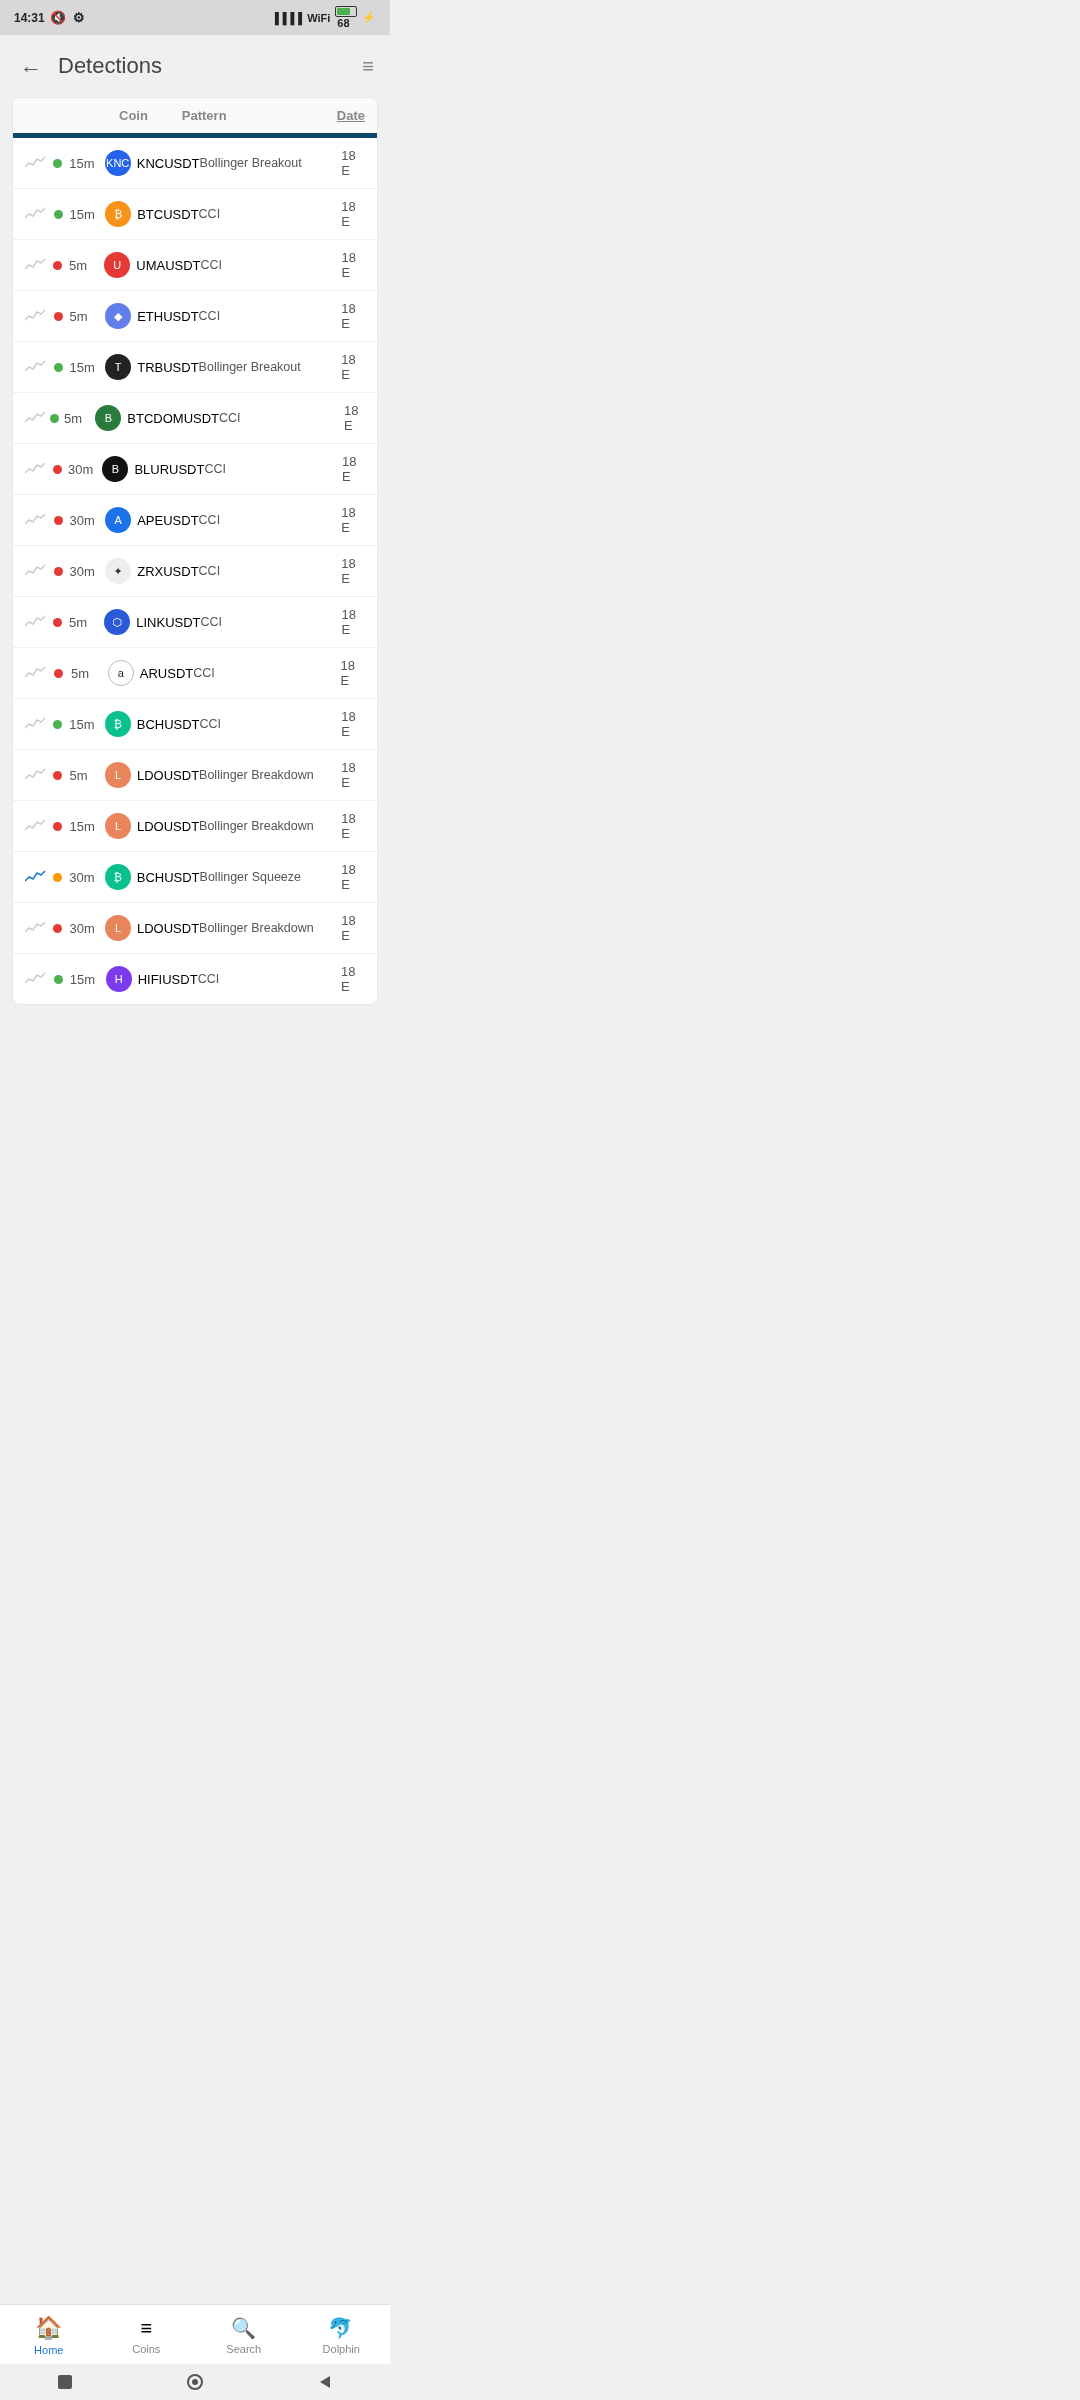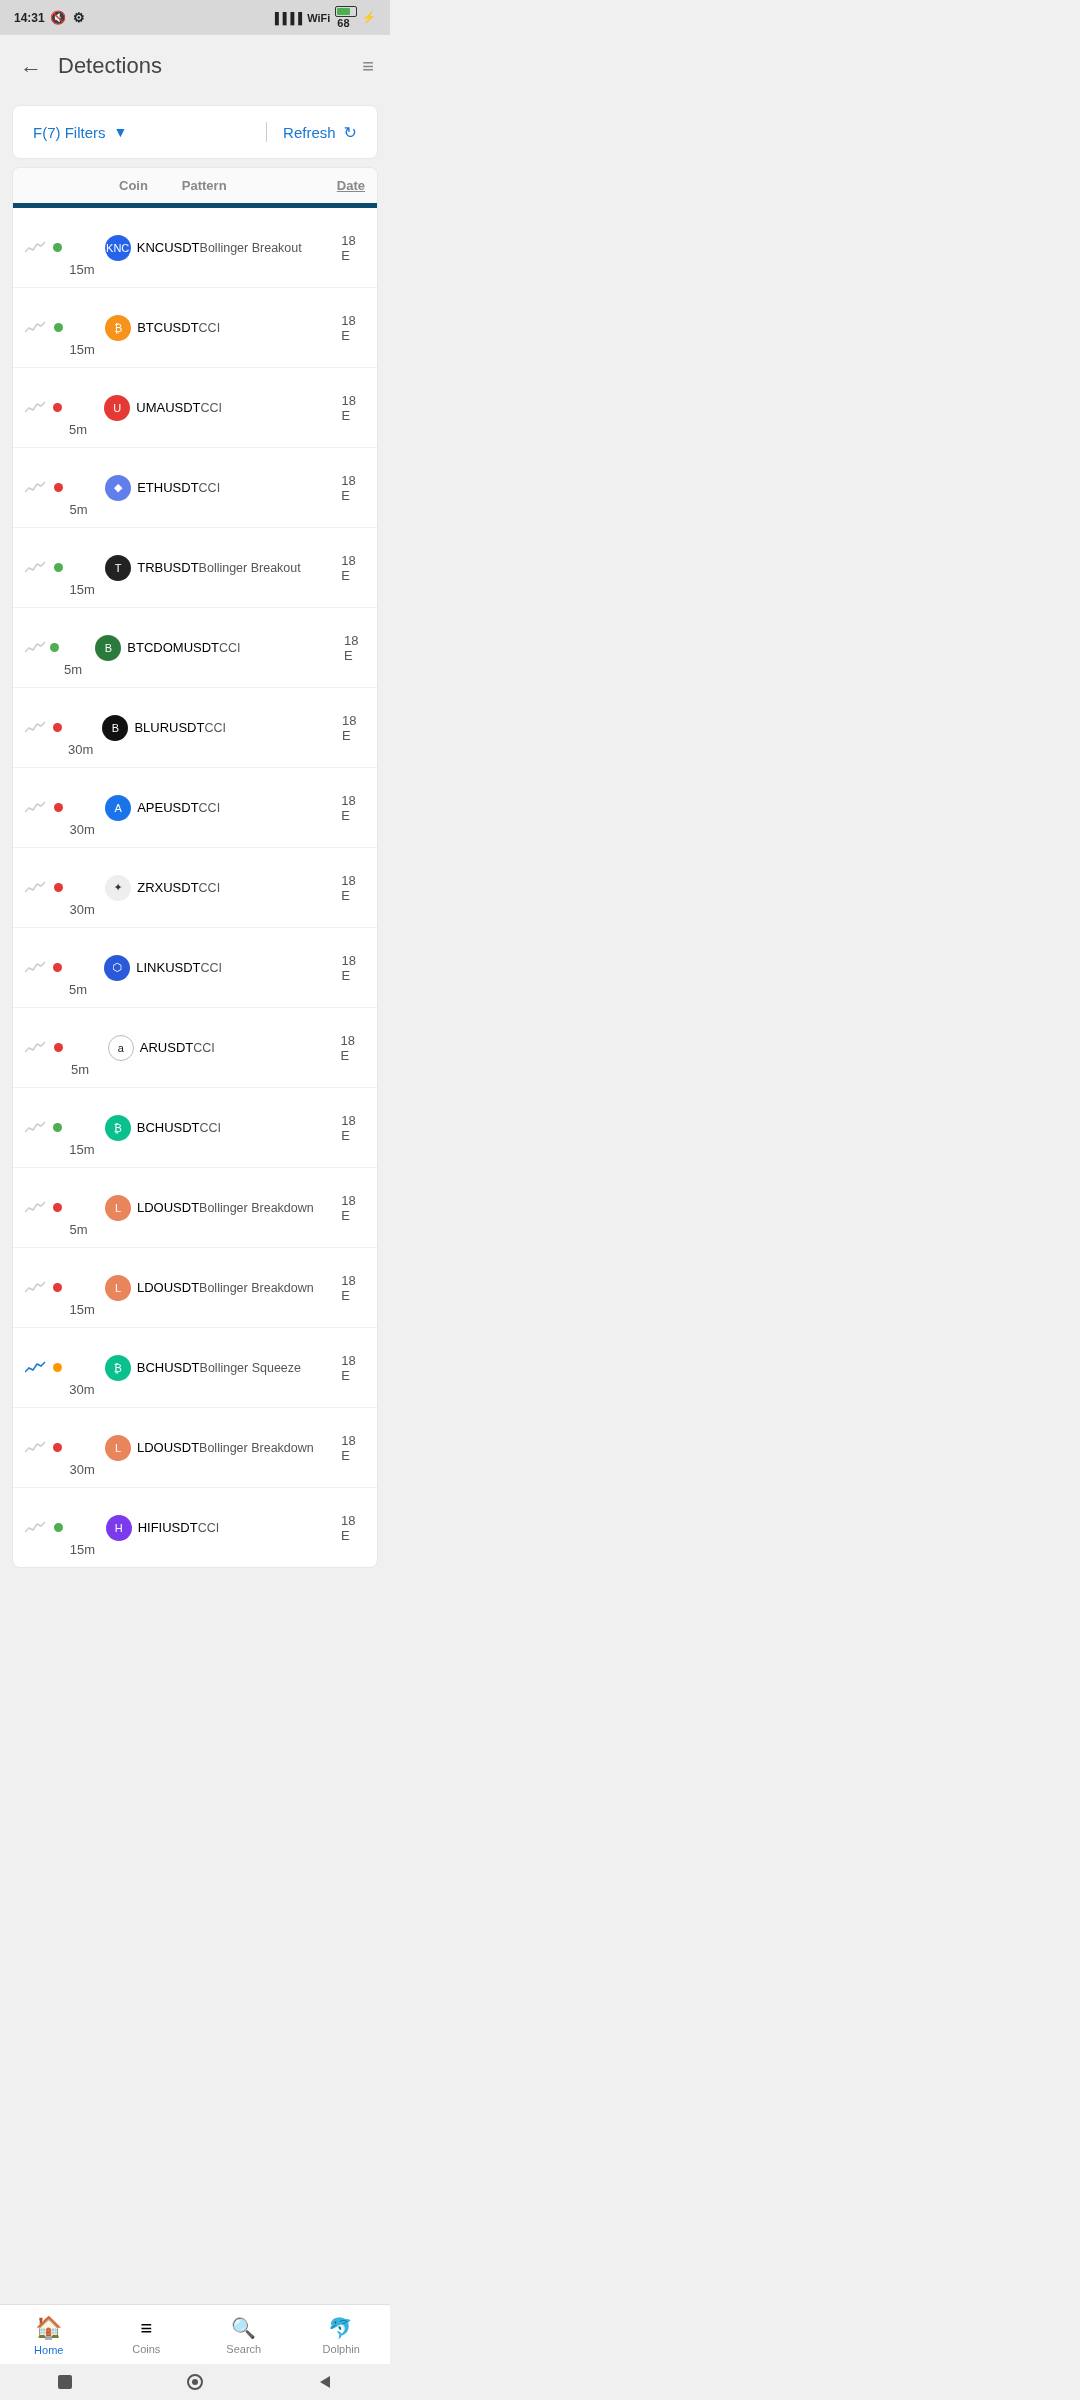--- a/index.html
+++ b/index.html
@@ -107,21 +107,21 @@
       width: 22px; height: 16px; color: #bbb;
     }
     .row-dot { width: 18px; display: flex; align-items: center; }
     .dot {
       width: 9px; height: 9px; border-radius: 50%;
     }
     .dot-green { background: #4caf50; }
     .dot-red { background: #e53935; }
     .dot-orange { background: #ff9800; }
     .row-time {
-      width: 40px; font-size: 13px; color: #555; font-weight: 500; margin-top: 44px;
+      width: 40px; font-size: 13px; color: #555; font-weight: 500;
     }
     .row-coin-icon {
       width: 26px; height: 26px; border-radius: 50%; margin-right: 6px; display: flex; align-items: center; justify-content: center; font-size: 11px; font-weight: 400; color: #fff; overflow: hidden; flex-shrink: 0;
     }
     .row-coin-name {
       flex: 1; font-size: 13px; font-weight: 400; color: #000000;
     }
     .row-pattern {
       width: 160px; font-size: 12.5px; color: #555;
     }
@@ -209,31 +209,20 @@
 </div>
 
 <div class="header">
   <span class="back-btn">←</span>
   <span class="header-title">Detections</span>
   <span class="menu-btn">≡</span>
 </div>
 
 <div class="content-area">
 
-  <div class="filter-bar">
-    <div class="filter-left">
-      <span>F(7) Filters</span>
-      <span style="font-size:14px;">▼</span>
-    </div>
-    <div class="filter-divider"></div>
-    <div class="filter-right">
-      <span>Refresh</span>
-      <span style="font-size:16px;">↻</span>
-    </div>
-  </div>
 
   <div class="table-container">
 
     <div class="table-header">
       <div class="col-chart"></div>
       <div class="col-dot"></div>
       <div class="col-time"></div>
       <div class="col-coin">Coin</div>
       <div class="col-pattern">Pattern</div>
       <div class="col-date">Date</div>

